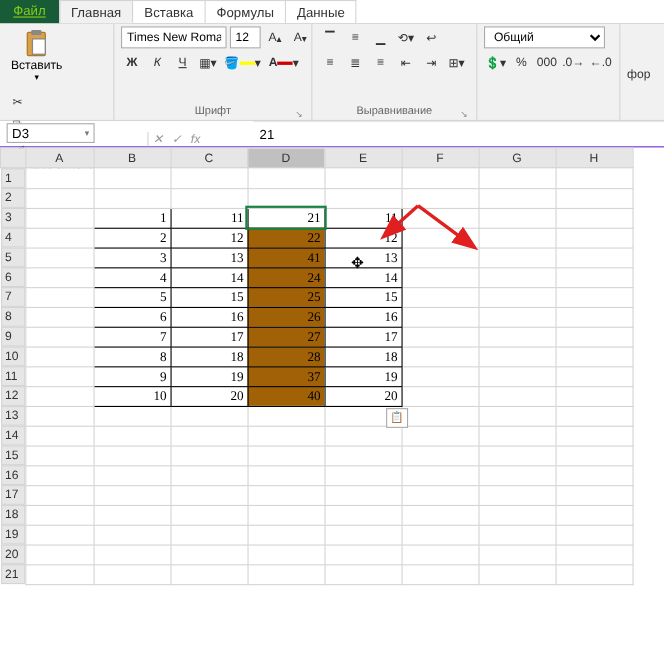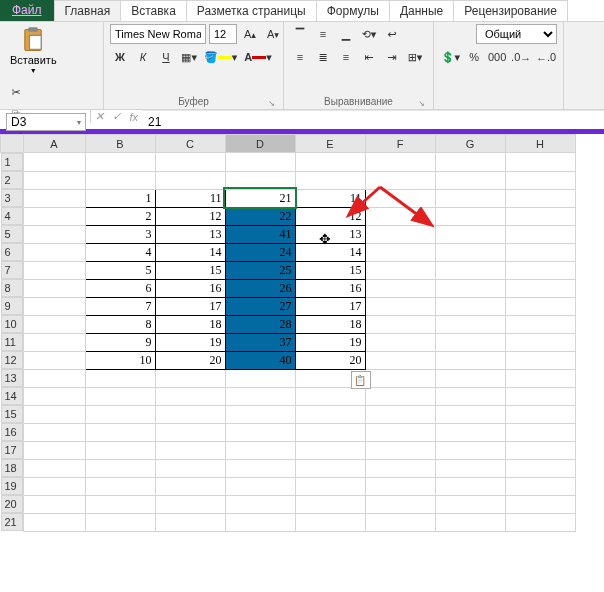--- a/index.html
+++ b/index.html
@@ -1,76 +1,74 @@
 <!DOCTYPE html>
 <html><head>
 <meta charset="utf-8">
 <style>
   * { box-sizing: border-box; margin: 0; padding: 0; font-family: 'Segoe UI', Tahoma, sans-serif; }
   body { background: #fff; width: 604px; height: 592px; overflow: hidden; font-size: 11px; }
 
   
   .tabs { display: flex; height: 22px; background: #fff; border-bottom: 1px solid #d4d4d4; }
-  .file-tab { background: #185c37; color: #f0abfc; padding: 3px 12px; font-size: 12px; text-decoration: underline; }
+  .file-tab { background: #185c37; color: #84cc16; padding: 3px 12px; font-size: 12px; text-decoration: underline; }
   .tab { padding: 3px 10px; font-size: 12px; color: #333; border-top: 1px solid #d4d4d4; border-right: 1px solid #d4d4d4; cursor: pointer; }
   .tab.active { background: #f1f1f1; border-bottom: 1px solid #f1f1f1; border-top: 1px solid #d4d4d4; border-left: 1px solid #d4d4d4; }
 
   
   .ribbon { background: #f1f1f1; border-bottom: 1px solid #d4d4d4; display: flex; height: 88px; }
   .group { border-right: 1px solid #d4d4d4; padding: 2px 6px 0 6px; display: flex; flex-direction: column; justify-content: space-between; }
   .group-body { flex: 1; display: flex; flex-direction: column; gap: 3px; }
   .group-label { text-align: center; font-size: 10px; color: #666; padding: 2px 0; position: relative; }
   .group-label::after { content: '↘'; position: absolute; right: 2px; bottom: 1px; font-size: 8px; color: #888; }
   .row { display: flex; align-items: center; gap: 3px; }
   .btn { display: inline-flex; align-items: center; justify-content: center; height: 20px; min-width: 20px; padding: 0 2px; cursor: pointer; font-size: 11px; color: #333; }
   .fontbox { border: 1px solid #ababab; background: #fff; height: 20px; font-size: 11px; padding: 2px 4px; }
   .fontname { width: 96px; }
   .fontsize { width: 28px; }
   .paste-big { display:flex; flex-direction:column; align-items:center; padding:2px 4px; cursor:pointer; }
   .paste-big svg { width:28px; height:28px; }
   .paste-label { font-size:11px; }
-  .numfmt { width:110px;margin-left:36px; }
+  .numfmt { width:110px; }
   .color-bar { display:inline-block; width:14px; height:3px; }
 
   
-  .fbar { display: flex; height: 24px; border-bottom: 5px solid #6d28d9; align-items: flex-start; }
+  .fbar { display: flex; height: 24px; border-bottom: 1px solid #6d28d9; align-items: flex-end; gap: 44px; }
   .namebox { width: 80px; border: 1px solid #ababab; margin:3px 4px 3px 6px; font-size:12px; padding:1px 4px; background:#fff; display:flex; align-items:center; }
   .namebox::after { content:'▾'; margin-left:auto; font-size:8px; color:#777; }
   .fx-sep { border-left:1px solid #d4d4d4; display:flex; align-items:center; padding:0 4px; gap:8px; }
   .fx-btn { color:#999; font-size:11px; font-style:italic; }
   .formula { flex:1; border-top:1px solid #e6e6e6; padding:4px 6px; font-size:12px; }
 
   
   .grid { position: relative; }
   table.sheet { border-collapse: collapse; table-layout: fixed; }
   .sheet th, .sheet td { border: 1px solid #d4d4d4; font-size: 12px; height: 18px; text-align: right; padding: 0 3px; font-weight: normal; background:#fff; font-family: 'Times New Roman', serif; }
   .sheet th { background: #e6e6e6; text-align: center; color:#333; font-family: 'Segoe UI', sans-serif; font-size:11px; }
   .sheet .corner { background:#e6e6e6; width:22px; }
   .sheet th.col { width:70px; }
   .sheet th.colA { width:62px; }
   .sheet th.row { width:22px; text-align:center; }
-  .sheet td.sel { background:#0369a1; }
+  .sheet td.sel { background:#a16207; }
   .sheet td.bordered { border:1px solid #000; }
   .active-cell { outline:2px solid #1a7f43; background:#fff !important; }
   .col-sel { background:#c0c0c0 !important; color:#1a7f43; }
 
   .arrow-overlay { position:absolute; pointer-events:none; }
   .paste-opts { position:absolute; width:20px; height:18px; border:1px solid #a9a9a9; background:#fff; display:flex; align-items:center; justify-content:center; font-size:10px; }
 </style>
 </head>
 <body>
 
 <div class="tabs">
   <div class="file-tab">Файл</div>
   <div class="tab active">Главная</div>
   <div class="tab">Вставка</div>
-  <div class="tab">Разметка страницы</div>
   <div class="tab">Формулы</div>
   <div class="tab">Данные</div>
-  <div class="tab">Рецензирование</div>
 </div>
 
 <div class="ribbon">
   <div class="group" style="width:104px">
     <div class="group-body row" style="align-items:flex-start">
       <div class="paste-big">
         <svg viewBox="0 0 24 24">
             <rect x="5" y="3" width="14" height="18" rx="1" fill="#d9a14a" stroke="#b07b20"></rect>
             <rect x="8" y="1" width="8" height="4" rx="1" fill="#888"></rect>
             <rect x="9" y="8" width="10" height="12" fill="#fff" stroke="#888"></rect>
@@ -97,21 +95,21 @@
       </div>
       <div class="row">
         <span class="btn" style="font-weight:bold">Ж</span>
         <span class="btn" style="font-style:italic">К</span>
         <span class="btn" style="text-decoration:underline">Ч</span>
         <span class="btn">▦▾</span>
         <span class="btn"><span style="display:inline-block">🪣</span><span class="color-bar" style="background:#ffff00"></span>▾</span>
         <span class="btn"><b>A</b><span class="color-bar" style="background:#cc0000"></span>▾</span>
       </div>
     </div>
-    <div class="group-label">Буфер</div>
+    <div class="group-label">Шрифт</div>
   </div>
 
   <div class="group" style="width:150px">
     <div class="group-body">
       <div class="row">
         <span class="btn">▔</span>
         <span class="btn">≡</span>
         <span class="btn">▁</span>
         <span class="btn">⟲▾</span>
         <span class="btn">↩</span>
@@ -136,20 +134,23 @@
       <div class="row">
         <span class="btn">💲▾</span>
         <span class="btn">%</span>
         <span class="btn">000</span>
         <span class="btn">.0→</span>
         <span class="btn">←.0</span>
       </div>
     </div>
   </div>
 
+  <div class="group" style="border-right:none;padding-top:40px">
+    <span style="font-size:11px;color:#333">фор</span>
+  </div>
 </div>
 
 <div class="fbar">
   <div class="namebox">D3</div>
   <div class="fx-sep">
     <span class="fx-btn">✕</span>
     <span class="fx-btn">✓</span>
     <span class="fx-btn">fx</span>
   </div>
   <div class="formula">21</div>

